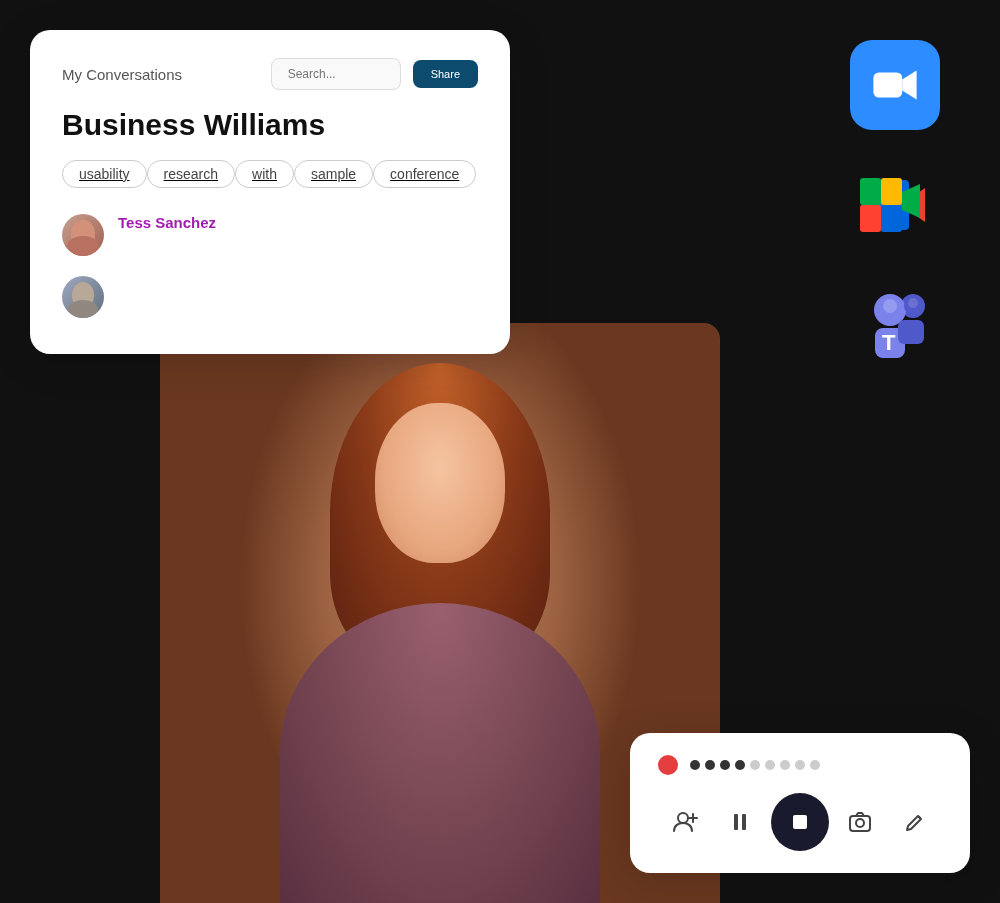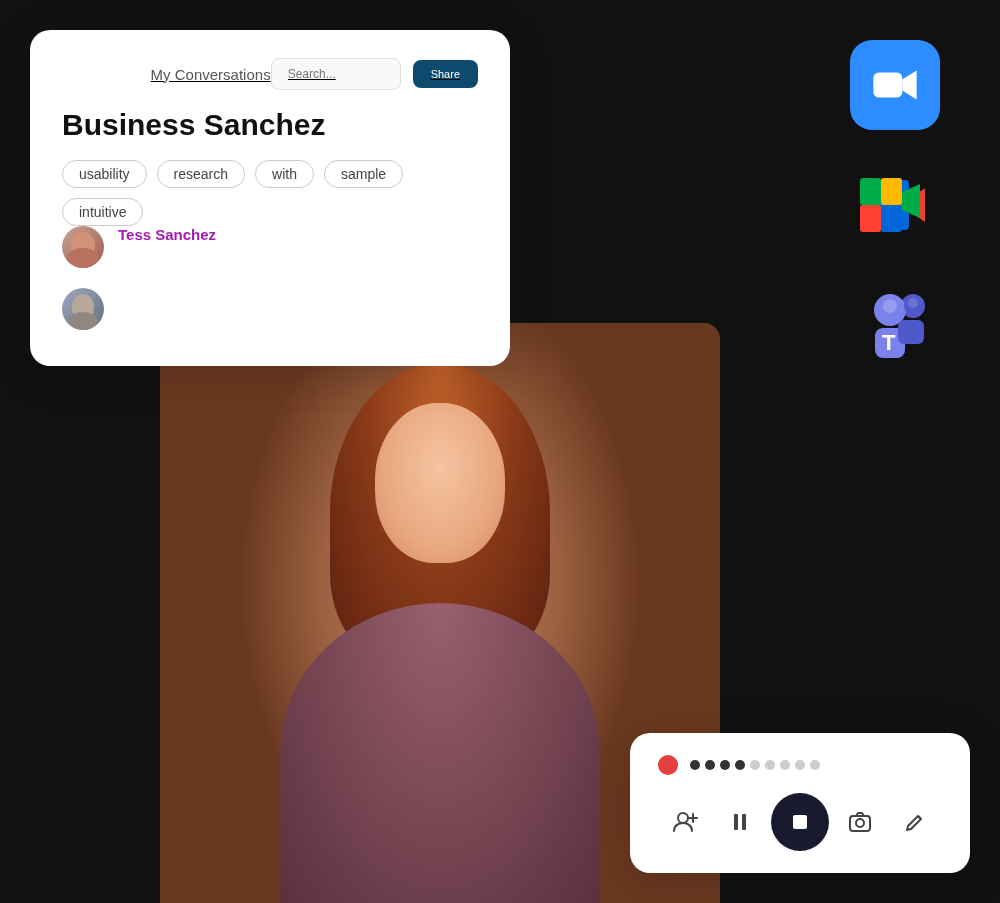--- a/index.html
+++ b/index.html
@@ -21,23 +21,22 @@
       background: #fff;
       border-radius: 20px;
       padding: 28px 32px 36px;
       box-shadow: 0 8px 40px rgba(0,0,0,0.15);
       z-index: 10;
     }
 
     .card-header {
       display: flex;
       align-items: center;
-      justify-content: flex-end;
+      justify-content: space-between;
       margin-bottom: 18px;
-      text-decoration: underline;
     }
 
     .my-conversations {
       font-size: 15px;
       color: #555;
       font-weight: 400;
     }
 
     .header-right {
       display: flex;
@@ -68,22 +67,23 @@
 
     .meeting-title {
       font-size: 30px;
       font-weight: 700;
       color: #111;
       margin-bottom: 18px;
     }
 
     .tags {
       display: flex;
-      gap: 10px;
+      margin-bottom: 26px;
       flex-wrap: wrap;
+      text-decoration: underline;
     }
 
     .tag {
       border: 1.5px solid #ccc;
       border-radius: 20px;
       padding: 5px 16px;
       font-size: 14px;
       color: #444;
       background: #fff;
       cursor: pointer;
@@ -400,28 +400,28 @@
 
 <div class="conversation-card">
   <div class="card-header">
     <span class="my-conversations">My Conversations</span>
     <div class="header-right">
       <input class="search-box" type="text" placeholder="Search..." style="">
       <button class="share-btn">Share</button>
     </div>
   </div>
 
-  <h1 class="meeting-title">Business Sanchez</h1>
+  <h1 class="meeting-title">Business Williams</h1>
 
   <div class="tags">
     <span class="tag">usability</span>
     <span class="tag">research</span>
     <span class="tag">with</span>
     <span class="tag">sample</span>
-    <span class="tag">intuitive</span>
+    <span class="tag">conference</span>
   </div>
 
   <div class="messages">
     <div class="message">
       <div class="avatar avatar-tess">
         <div class="face"></div>
       </div>
       <div class="message-content">
         <div class="message-name">Tess Sanchez</div>
       </div>

